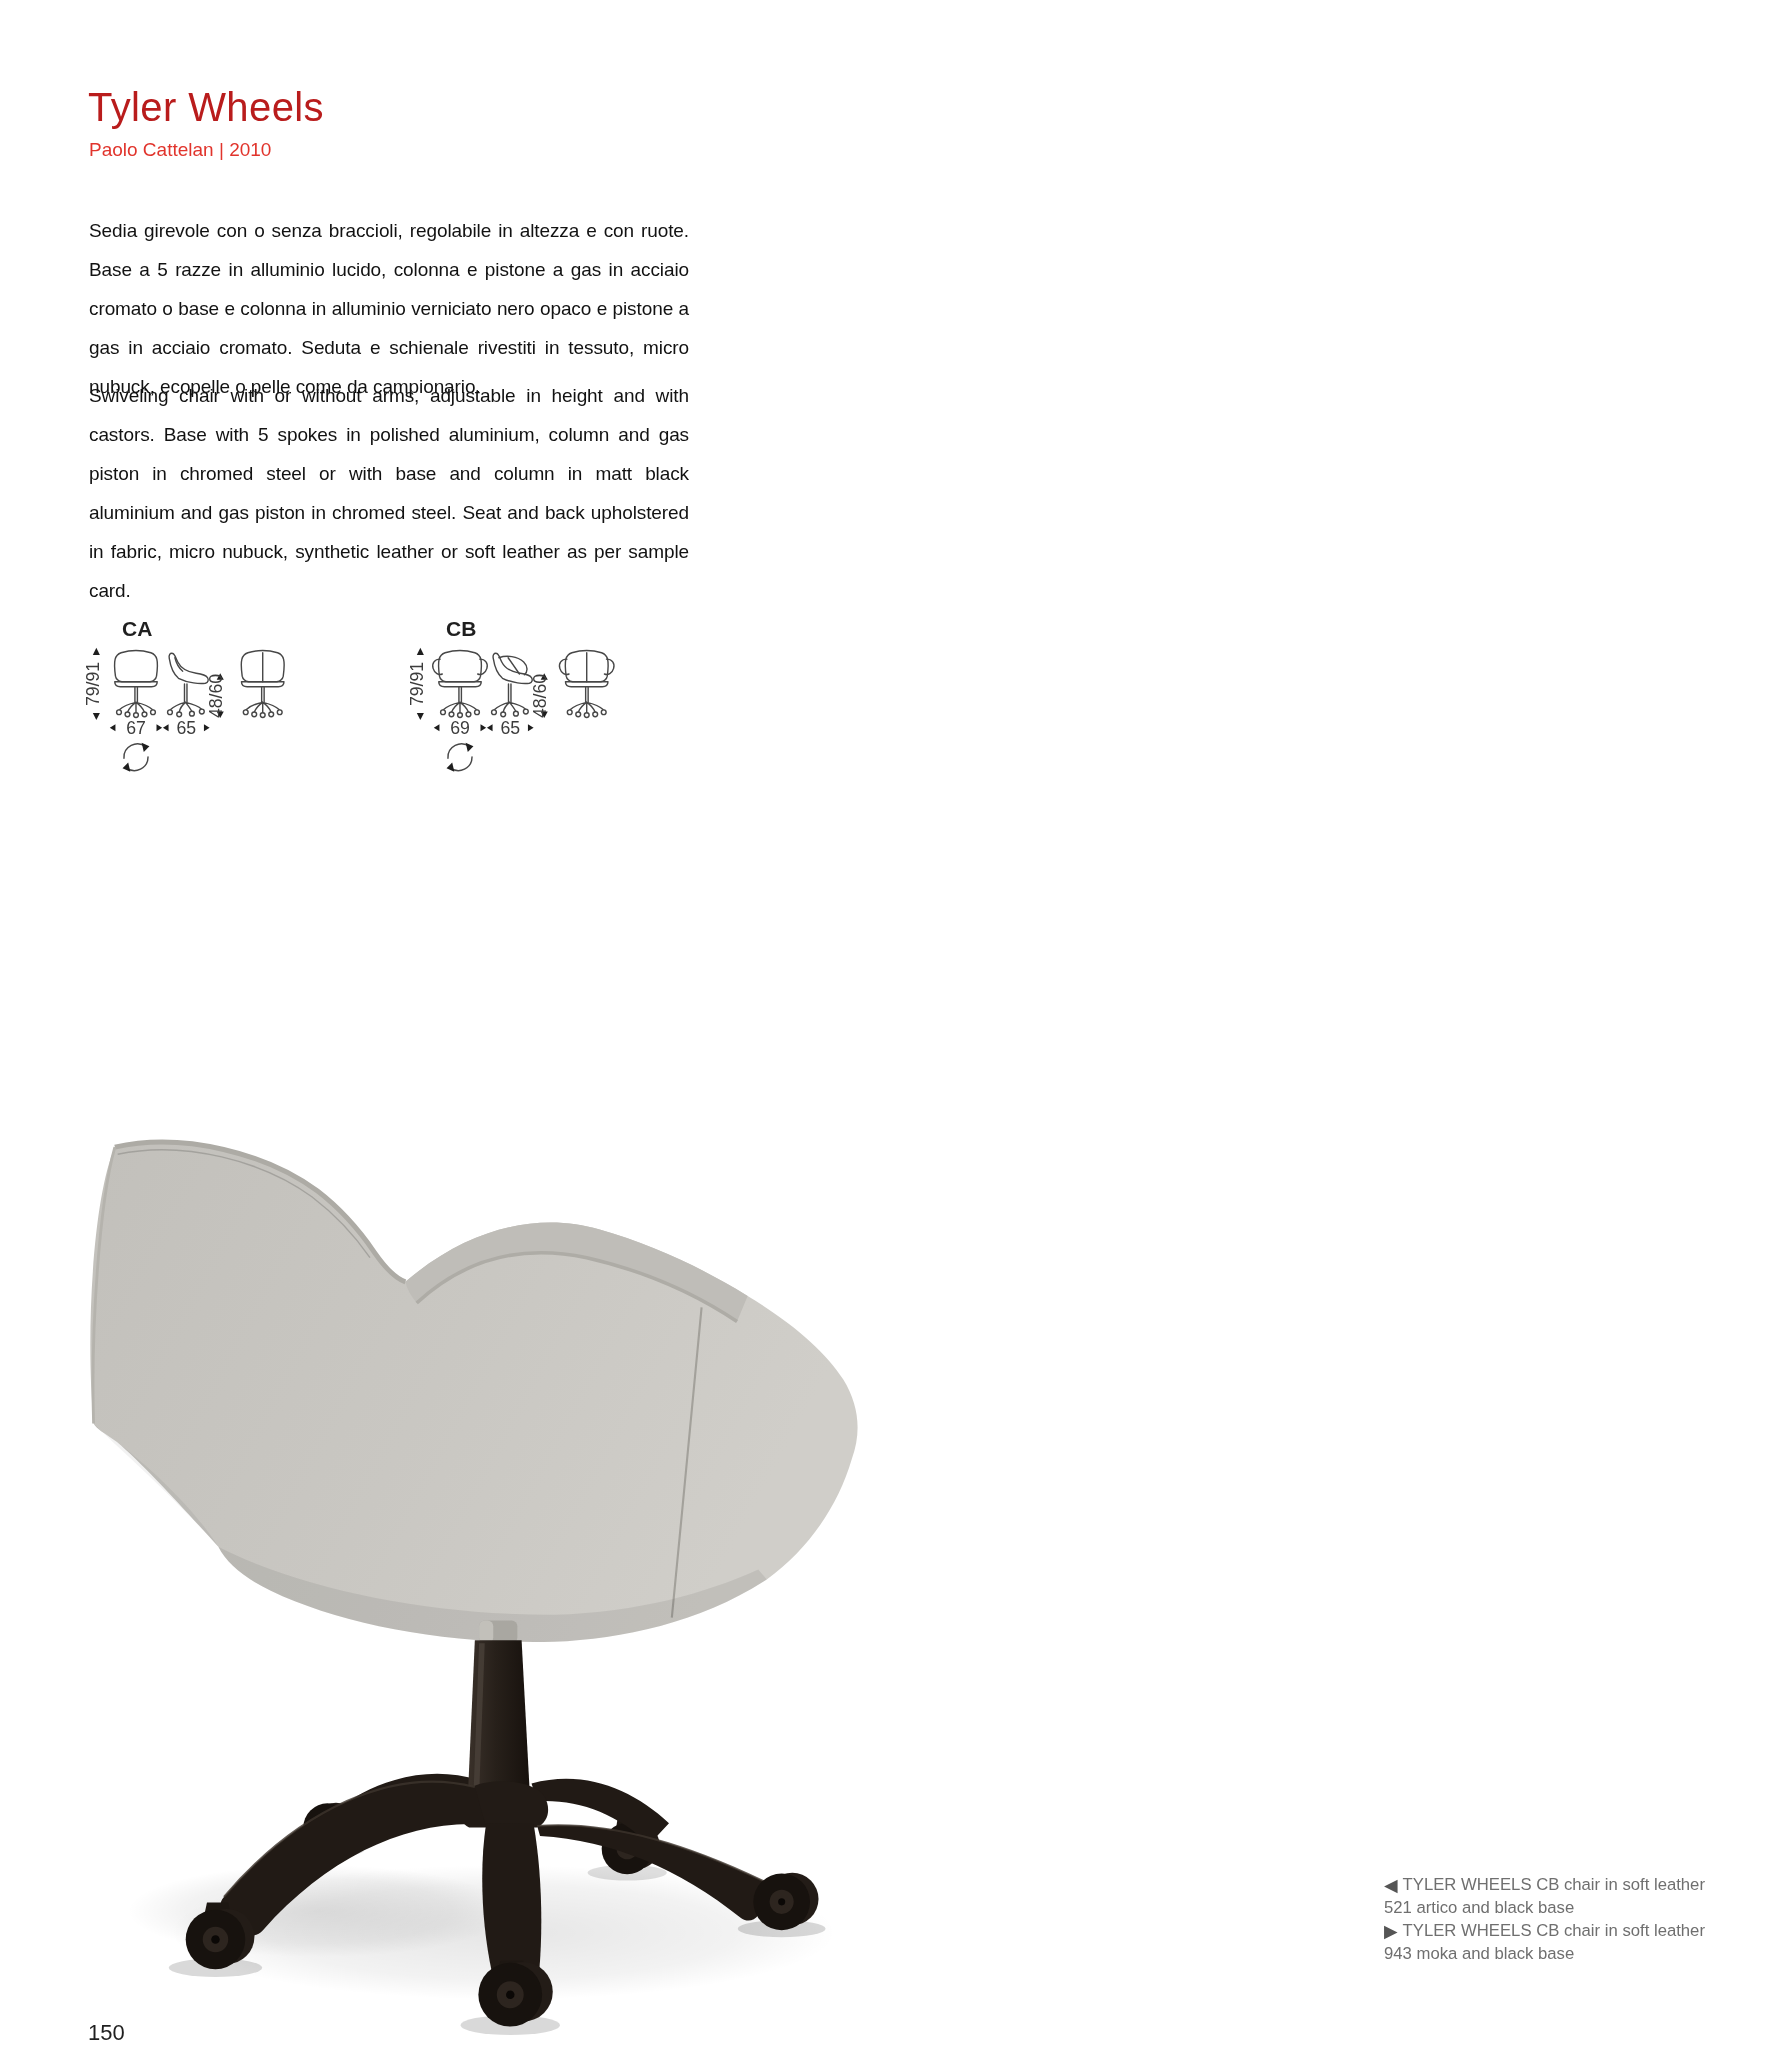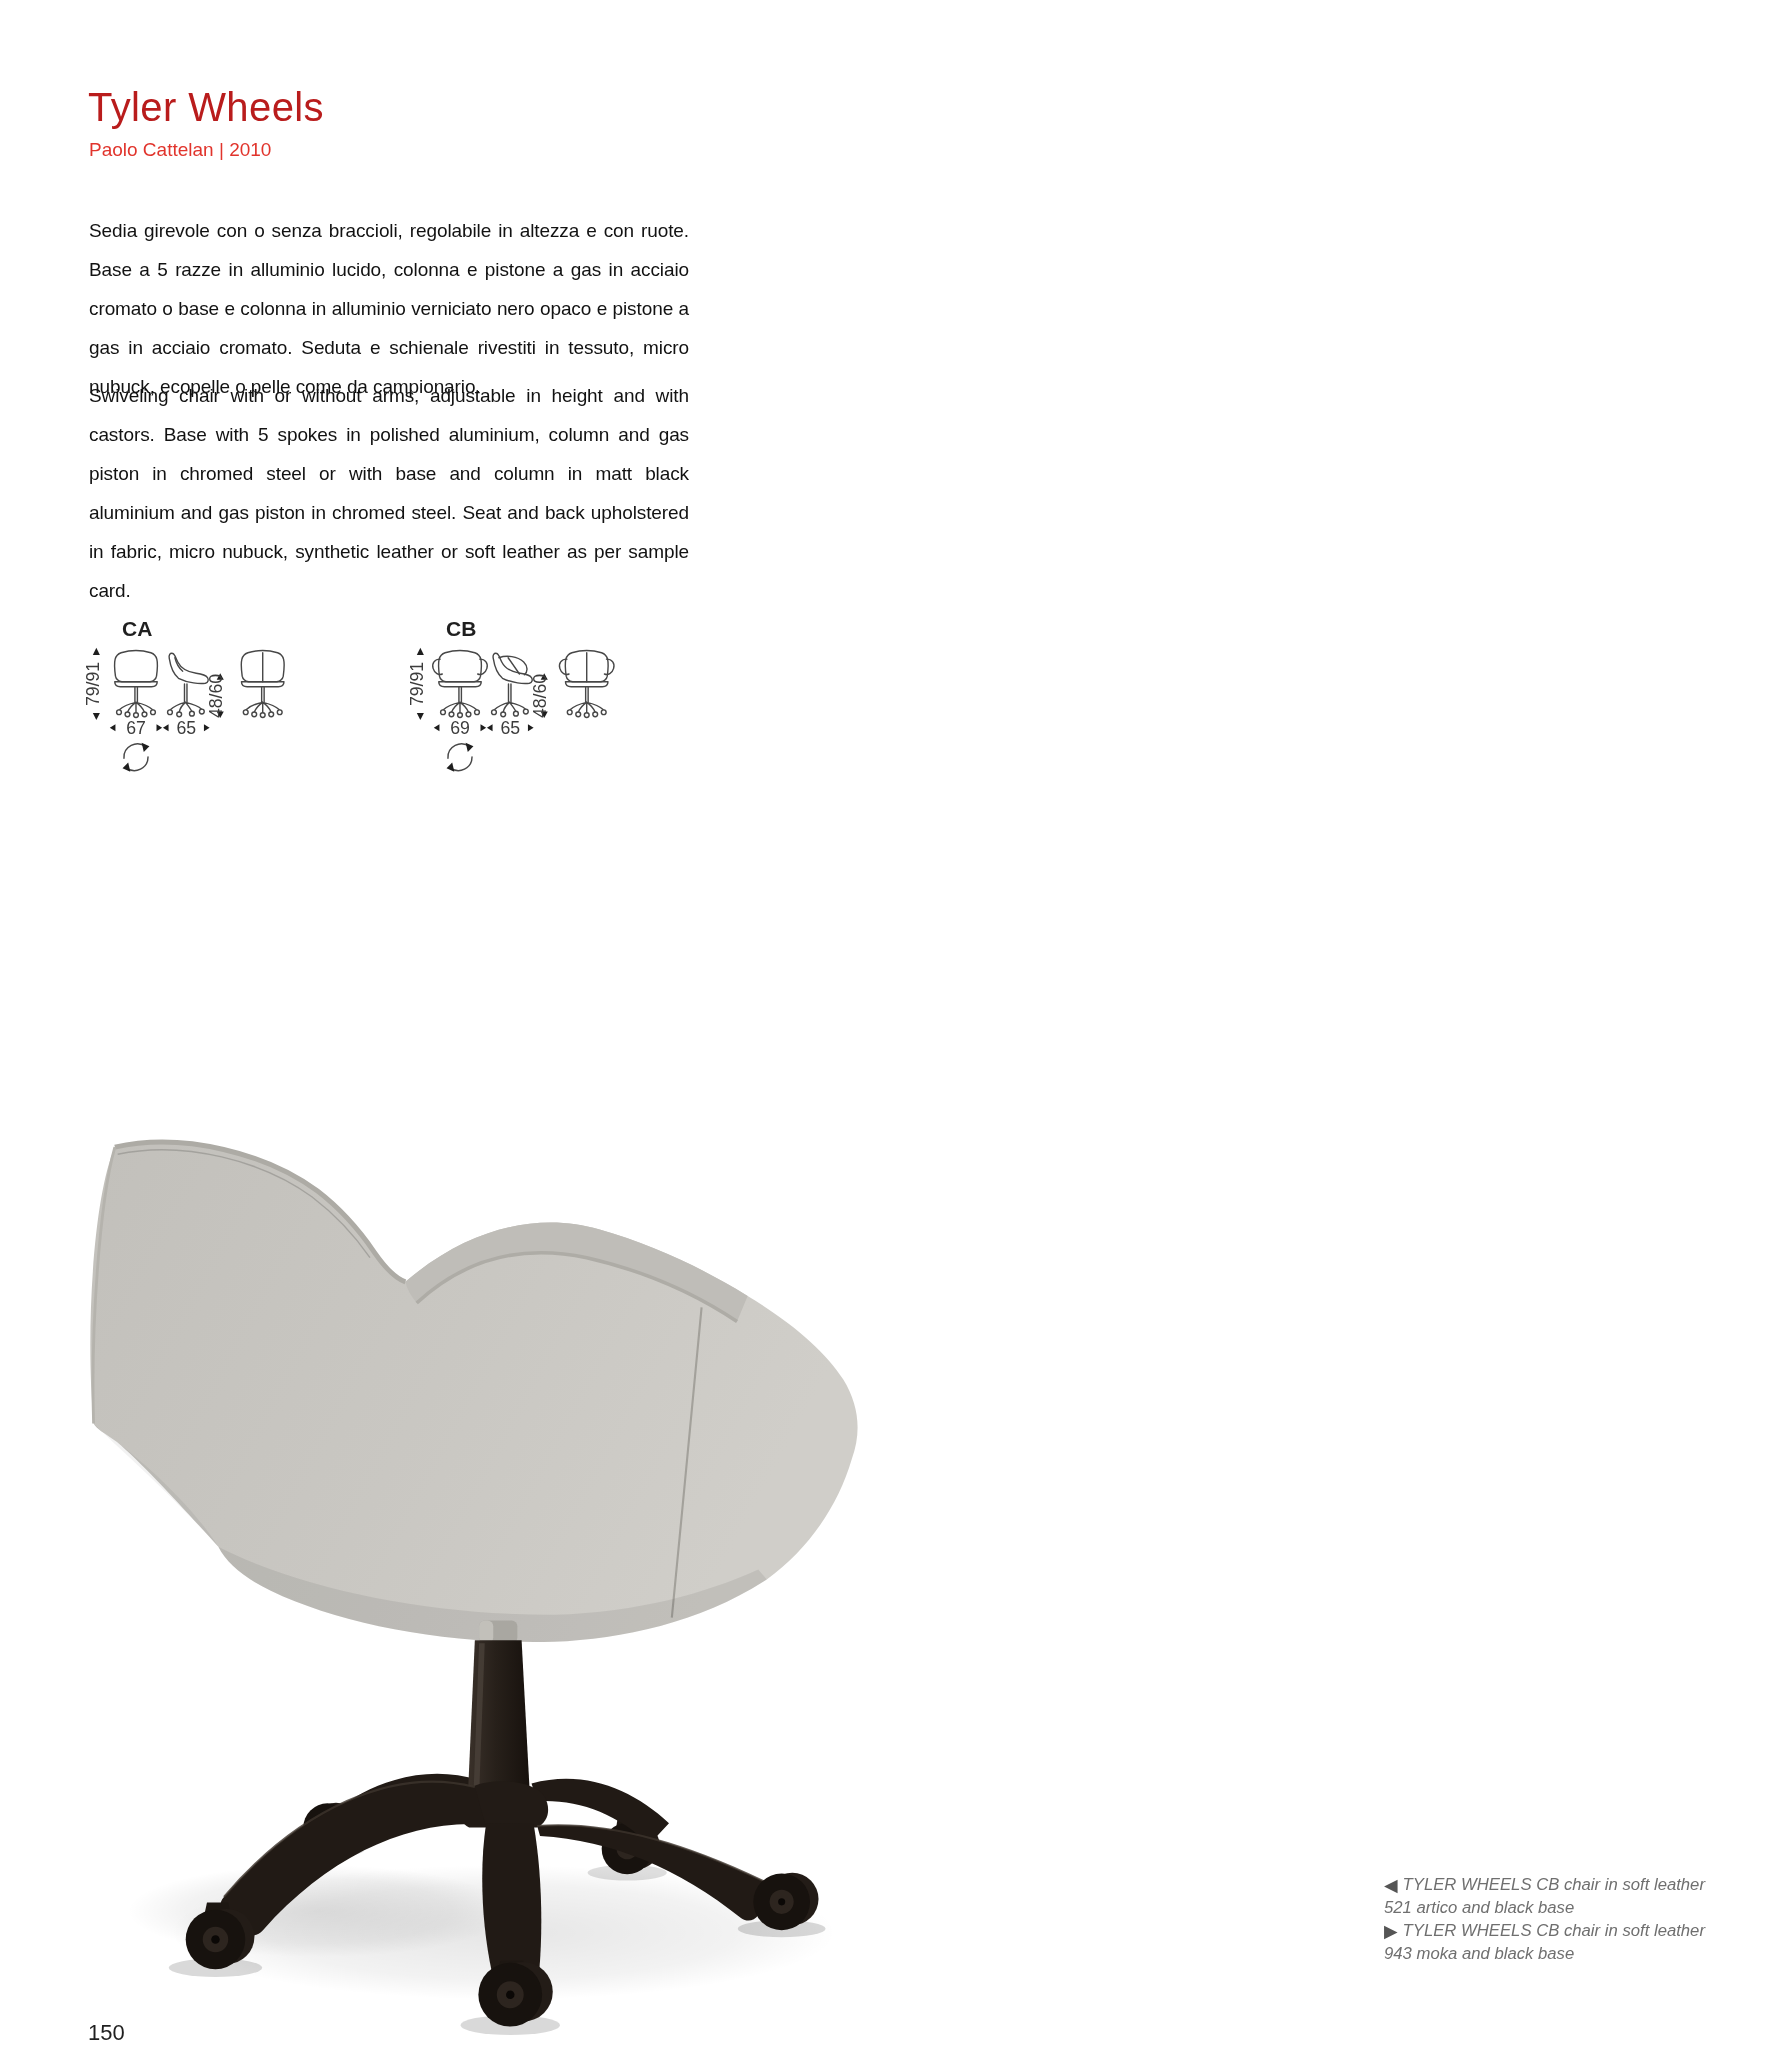--- a/index.html
+++ b/index.html
@@ -26,21 +26,21 @@
   .dlabel{position:absolute;left:40px;top:5.7px;font-size:21px;color:#1f1f1f;font-weight:bold;}
   .dsvg{position:absolute;left:0;top:0;}
   .dline{stroke:#474747;stroke-width:2;fill:none;stroke-linecap:round;stroke-linejoin:round;}
   .dfillw{stroke:#474747;stroke-width:2;fill:#ffffff;stroke-linejoin:round;}
   .dtext{font-family:"Liberation Sans","DejaVu Sans",sans-serif;font-size:25px;fill:#3c3c3c;}
   .dtri{fill:#1e1e1e;stroke:none;}
 
   #chair-photo{left:78px;top:1117px;}
 
   #caption-block{left:1384px;top:1873px;width:326px;font-size:16.7px;line-height:23px;color:#6f6f6f;}
-  .cap-line{white-space:nowrap;font-style:italic;}
+  .cap-line{white-space:nowrap;}
   .cap-arrow{font-size:17.7px;margin-right:5px;color:#555555;position:relative;top:0.7px;}
 
   #page-number{left:88px;top:1999px;font-size:22px;color:#1f1f1f;margin-top:21px;}
 </style>
 </head>
 <body>
 
 <div class="abs" id="page-title">Tyler Wheels</div>
 <div class="abs" id="designer-year">Paolo Cattelan | 2010</div>
 

